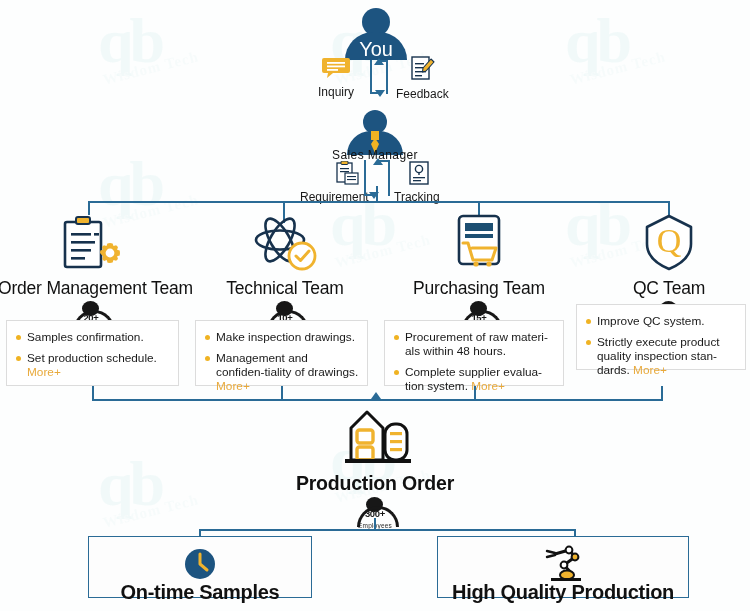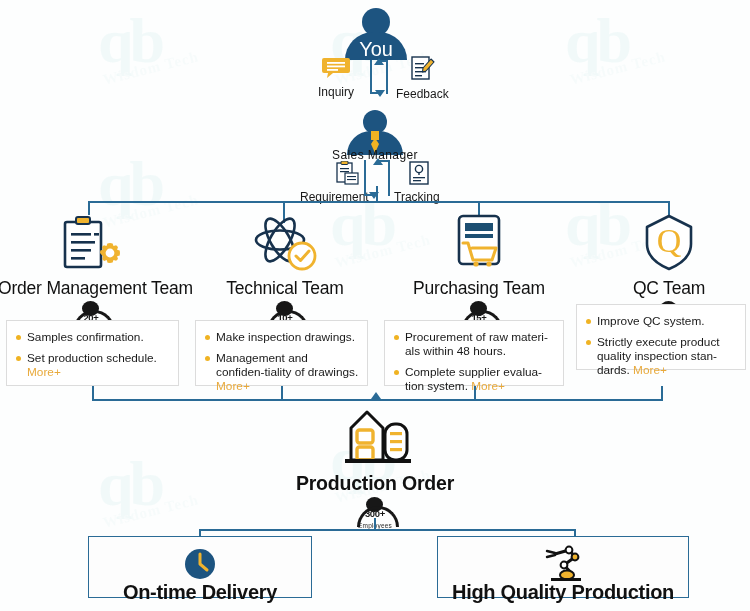--- a/index.html
+++ b/index.html
@@ -350,21 +350,21 @@
   <div class="ln lnv" style="left:199px;top:529px;height:8px;"></div>
   <div class="ln lnv" style="left:574px;top:529px;height:8px;"></div>
 
   <div class="outcome" style="left:88px;top:536px;width:224px;height:62px;">
     <div class="oicon">
       <svg width="34" height="34" viewBox="0 0 34 34">
         <circle cx="17" cy="17" r="15" fill="#1d5480"></circle>
         <path d="M17 7 V17 L24 23" fill="none" stroke="#f0b32e" stroke-width="3" stroke-linecap="round" stroke-linejoin="round"></path>
       </svg>
     </div>
-    <div class="olab">On-time Delivery</div>
+    <div class="olab">On-time Samples</div>
   </div>
 
   <div class="outcome" style="left:437px;top:536px;width:252px;height:62px;">
     <div class="oicon">
       <svg width="48" height="38" viewBox="0 0 48 38">
         <path d="M8 6 l8 2 M8 12 l8 -2" stroke="#111" stroke-width="2.4" stroke-linecap="round" fill="none"></path>
         <path d="M16 9 L30 5 L36 12 L25 20 L34 30" stroke="#111" stroke-width="3" fill="none" stroke-linejoin="round" stroke-linecap="round"></path>
         <circle cx="30" cy="5" r="3.4" fill="#fff" stroke="#111" stroke-width="2"></circle>
         <circle cx="36" cy="12" r="3.4" fill="#f0b32e" stroke="#111" stroke-width="2"></circle>
         <circle cx="25" cy="20" r="3.4" fill="#fff" stroke="#111" stroke-width="2"></circle>

